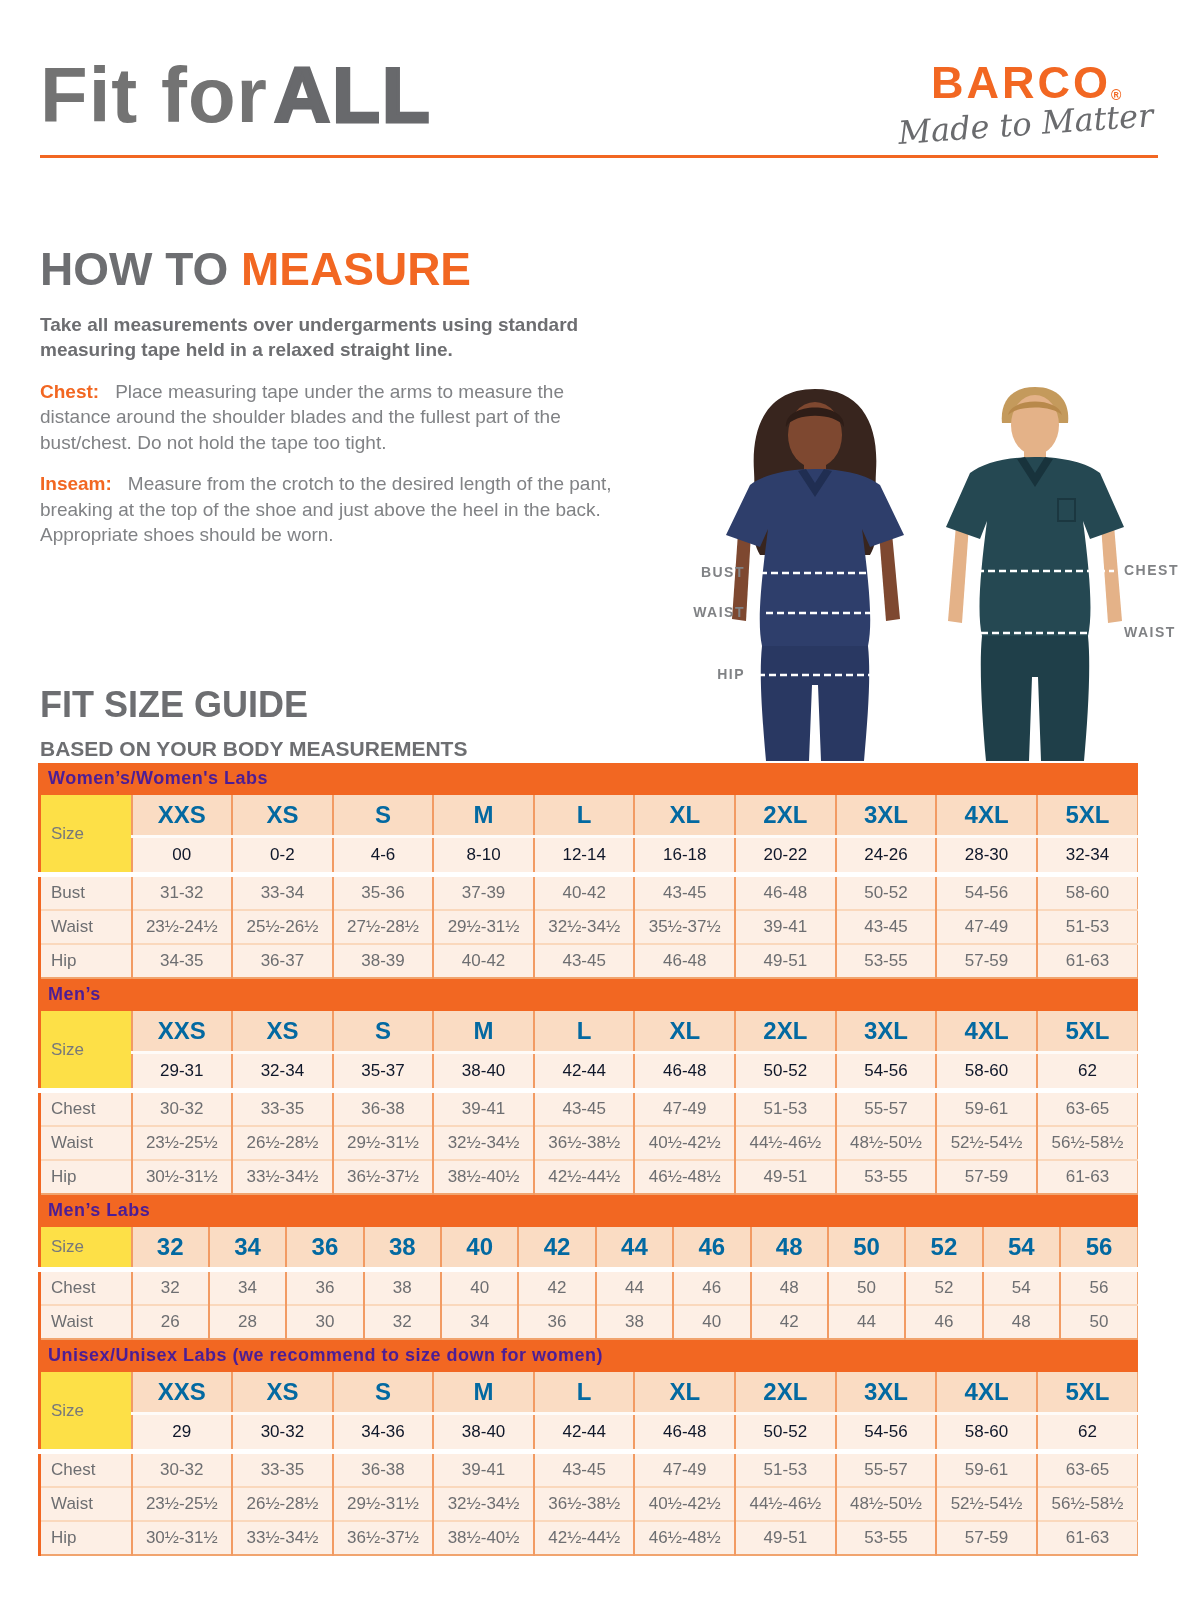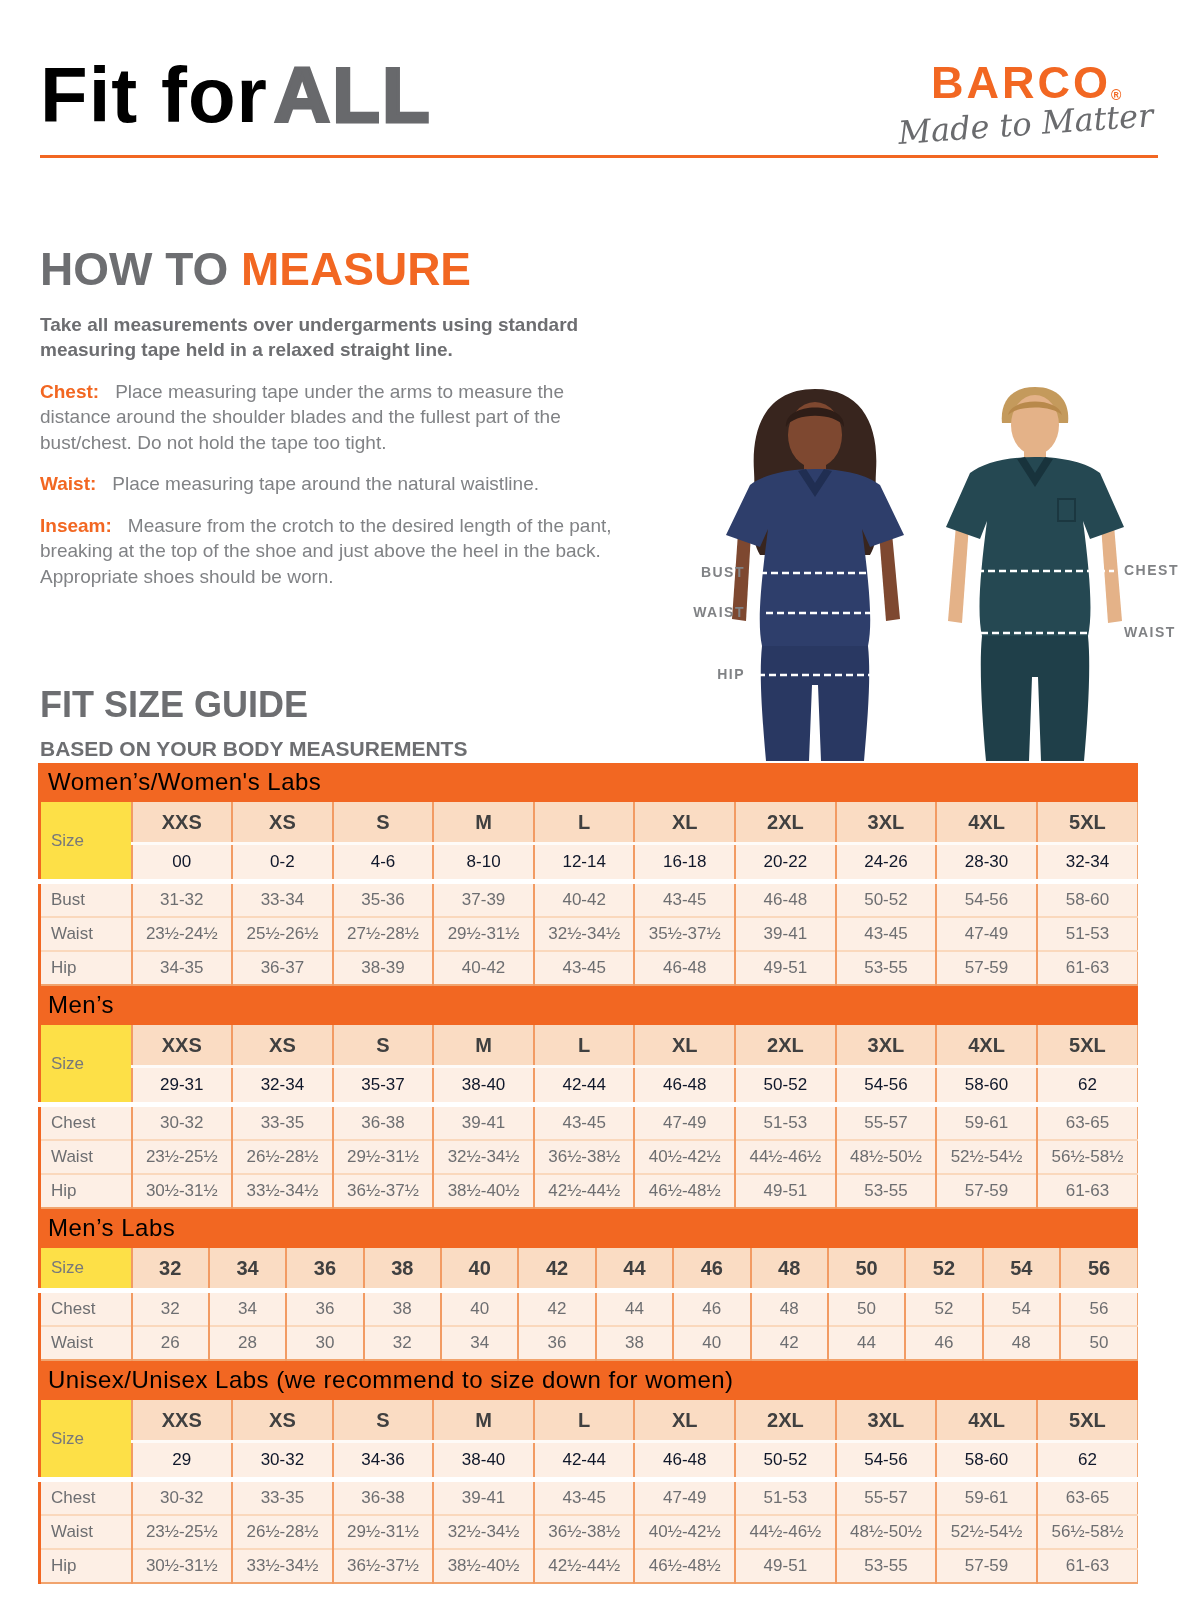--- a/index.html
+++ b/index.html
@@ -3,21 +3,21 @@
 <meta charset="utf-8">
 <style>
   html,body { margin:0; padding:0; }
   body {
     width:1200px; height:1600px; position:relative; overflow:hidden;
     background:#ffffff; font-family:"Liberation Sans", sans-serif;
     -webkit-font-smoothing:antialiased;
   }
   
   .title { position:absolute; left:40px; top:56px; font-size:78px; line-height:1; color:#7b7c7f; letter-spacing:0px; white-space:nowrap; }
-  .title .t-reg { font-weight:bold; color:#000000; letter-spacing:1px;text-align:center; }
+  .title .t-reg { font-weight:bold; color:#737373; letter-spacing:1px;text-align:center; }
   .title .t-bold { font-weight:bold; color:#68696c; -webkit-text-stroke:3px #68696c; letter-spacing:2px; margin-left:6px; }
   .logo { position:absolute; right:46px; top:60px; text-align:center; }
   .logo-brand { color:#f26722; font-weight:bold; font-size:45px; letter-spacing:3px; line-height:1; white-space:nowrap; }
   .logo-reg { font-size:14px; letter-spacing:0; vertical-align:-2px; }
   .logo-tagline { color:#6a6b6e; font-size:32px; font-style:italic; font-family:"DejaVu Serif", serif; transform:rotate(-4deg); margin-top:0px; white-space:nowrap; }
   .title-rule { position:absolute; left:40px; right:42px; top:155px; height:3px; background:#f26722; }
 
   
   .measure { position:absolute; left:40px; top:246px; width:592px; }
   .measure h2 { margin:0; font-size:46px; line-height:1; letter-spacing:0; }
@@ -30,26 +30,26 @@
   
   .figure { position:absolute; left:650px; top:383px; width:550px; height:378px; }
   .figure svg { display:block; }
   .meas-label { font-family:"Liberation Sans", sans-serif; font-size:14px; font-weight:bold; fill:#808285; letter-spacing:1.5px; }
 
   
   .fsg-title { position:absolute; left:40px; top:684px; font-size:36px; font-weight:bold; color:#6d6e71; letter-spacing:0; }
   .fsg-sub { position:absolute; left:40px; top:737px; font-size:21px; font-weight:bold; color:#6d6e71; }
 
   .tables { position:absolute; left:38px; top:763px; width:1100px; }
-  .band { background:#f26722; color:#000000; font-weight:normal; font-size:24px; padding:5px 10px 6px 10px; letter-spacing:0.5px; }
+  .band { background:#f26722; color:#4c1d95; font-weight:bold; font-size:18px; padding:5px 10px 6px 10px; letter-spacing:0.5px; }
   .tsec table { width:100%; border-collapse:collapse; table-layout:fixed;
     border-left:3px solid #f26722; border-right:1px solid #f1a46e; border-bottom:2px solid #f1a46e; }
   .tsec td { text-align:center; vertical-align:middle; border-left:2px solid #f29b63; }
   .tsec td.rowlabel { border-left:none; text-align:left; padding-left:10px; background:#fde047; color:#77787b; font-size:17px; font-weight:normal; }
-  .tsec td.szhead { background:#fadcc3; font-weight:bold; color:#404040; font-size:20px; height:38px; border-bottom:3px solid #fefbf8; }
+  .tsec td.szhead { background:#fadcc3; font-weight:bold; color:#0369a1; font-size:24px; height:38px; border-bottom:3px solid #fefbf8; }
   .tsec tr.letters td.rowlabel { border-bottom:5px solid #ffffff; }
   .tsec td.num { background:#fdefe5; color:#0f172a; font-size:17px; height:32px; border-bottom:5px solid #ffffff; }
   .tsec tr.datarow td { background:#fdefe5; color:#6d6e71; font-size:17px; height:30px; }
   .tsec tr.datarow + tr.datarow td { border-top:2px solid #fad8bc; }
 </style>
 </head>
 <body>
 
 <div class="title"><span class="t-reg">Fit for</span><span class="t-bold">ALL</span></div>
 
@@ -57,21 +57,20 @@
   <div class="logo-brand"><span>BARCO</span><span class="logo-reg">®</span></div>
   <div class="logo-tagline">Made to Matter</div>
 </div>
 
 <div class="title-rule"></div>
 
 <div class="measure">
   <h2><span class="h2-gray">HOW TO </span><span class="h2-orange">MEASURE</span></h2>
   <div class="m-intro">Take all measurements over undergarments using standard measuring tape held in a relaxed straight line.</div>
   <div class="m-item"><span class="m-label">Chest:</span><span>Place measuring tape under the arms to measure the distance around the shoulder blades and the fullest part of the bust/chest. Do not hold the tape too tight.</span></div>
-  <div class="m-item"><span class="m-label">Waist:</span><span>Place measuring tape around the natural waistline.</span></div>
   <div class="m-item"><span class="m-label">Inseam:</span><span>Measure from the crotch to the desired length of the pant, breaking at the top of the shoe and just above the heel in the back. Appropriate shoes should be worn.</span></div>
 </div>
 
 <div class="figure">
   <svg width="550" height="378" viewBox="0 0 550 378" xmlns="http://www.w3.org/2000/svg">
 
     <g>
       <path d="M165,6 C118,6 101,42 104,88 C106,124 98,152 110,172 L220,172 C232,152 224,124 226,88 C229,42 212,6 165,6 Z" fill="#38251e"></path>
       <ellipse cx="165" cy="52" rx="27" ry="33" fill="#7e4830"></ellipse>
       <path d="M136,44 C134,18 196,18 194,44 C186,29 144,29 136,44 Z" fill="#2e1d17"></path>

